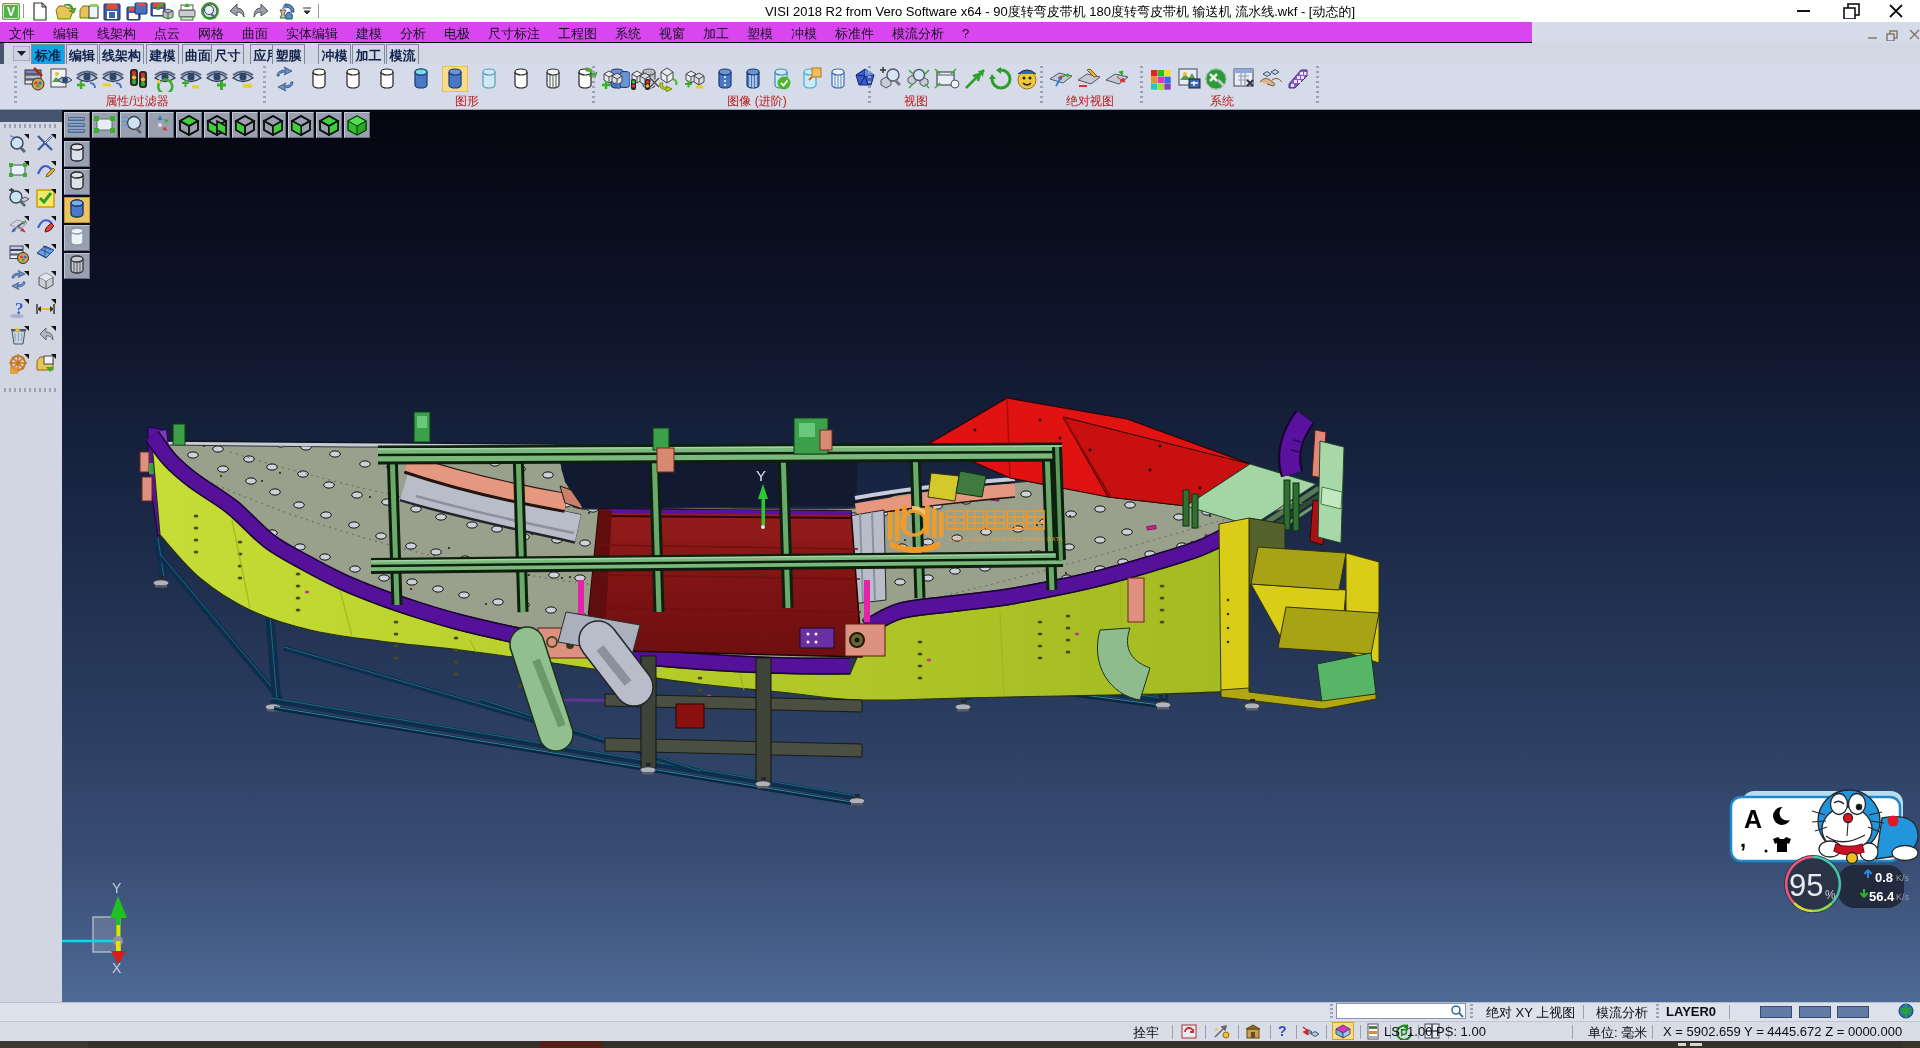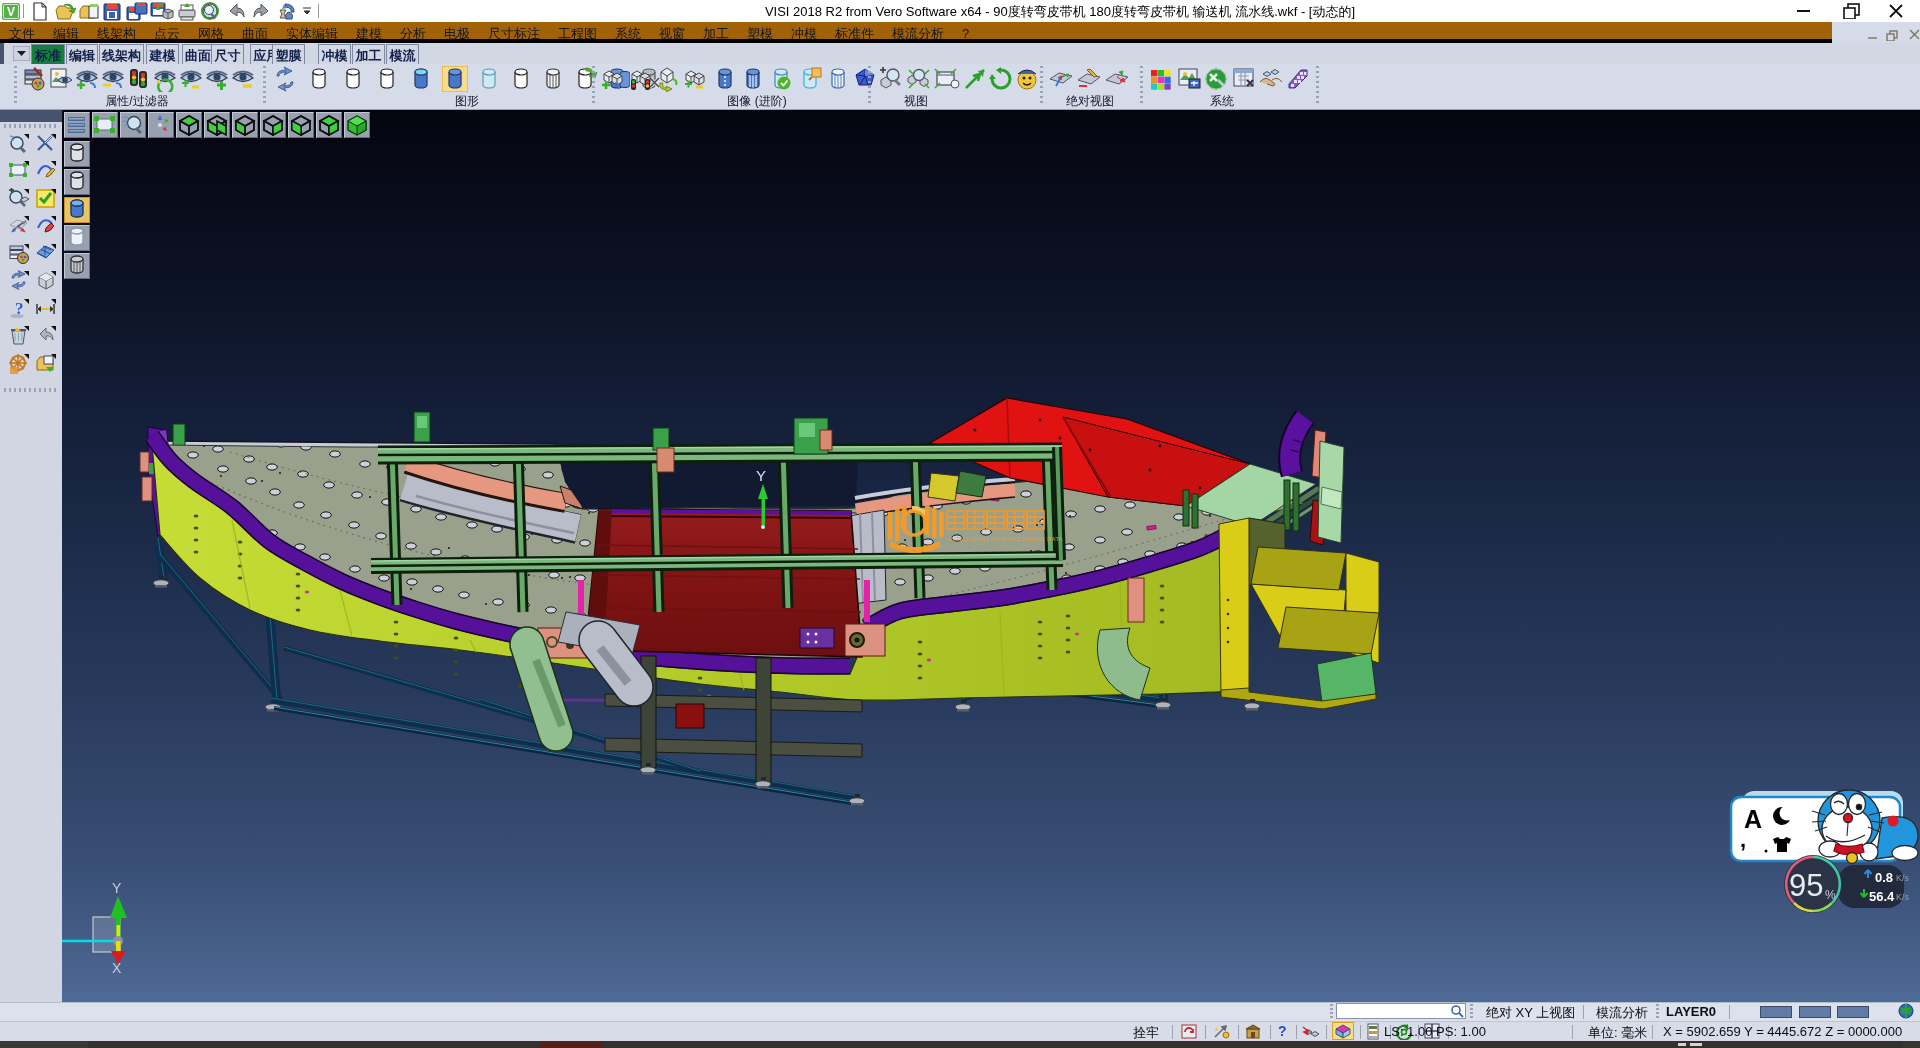--- a/index.html
+++ b/index.html
@@ -1,24 +1,24 @@
 <!DOCTYPE html>
 <html><head><meta charset="utf-8"><style>
 *{margin:0;padding:0;box-sizing:border-box}
 html,body{width:1920px;height:1048px;overflow:hidden;font-family:"Liberation Sans",sans-serif;position:relative;background:#d6dbe9}
 .abs{position:absolute}
 #titlebar{left:0;top:0;width:1920px;height:22px;background:#fff}
 #title{left:760px;top:3px;width:600px;text-align:center;font-size:13px;color:#000;white-space:nowrap}
-#menubar{left:0;top:22px;width:1832px;height:21px;background:#a16207;border-bottom:4px solid #000000}
+#menubar{left:0;top:22px;width:1532px;height:21px;background:#d946ef;border-bottom:1px solid #000000}
 .mi{display:inline-block;font-size:13px;color:#14141e;padding:3px 9px 0 9px}
 #tabrow{left:0;top:43px;width:1920px;height:21px;background:#d2d7e4}
 .tab{position:absolute;top:44px;height:20px;border:1px solid #7e88a0;border-bottom:none;background:#d2d7e4;font-size:13px;font-weight:bold;color:#10204a;text-align:center;padding-top:2px}
-.tab.act{background:#15803d}
+.tab.act{background:#0ea5e9}
 #ribbon{left:0;top:64px;width:1920px;height:46px;background:#d6dbe9;border-bottom:1px solid #9aa2b4}
-.glabel{position:absolute;top:93px;font-size:12px;color:#0f172a;text-align:center;white-space:nowrap}
+.glabel{position:absolute;top:93px;font-size:12px;color:#b91c1c;text-align:center;white-space:nowrap}
 .vsep{position:absolute;top:66px;height:40px;width:3px;background-image:repeating-linear-gradient(#9aa2b6 0 2px,transparent 2px 5px)}
 #sidebar{left:0;top:110px;width:62px;height:892px;background:#d2d6e2}
 #sbhead{left:0;top:110px;width:62px;height:12px;background:#46536d}
 .sbdots{position:absolute;left:4px;width:54px;height:4px;background-image:repeating-linear-gradient(90deg,#9aa2b6 0 2px,transparent 2px 5px)}
 #viewport{left:62px;top:110px;width:1858px;height:892px;background:linear-gradient(#05050f 0%,#0c1226 20%,#182542 42%,#283a5c 65%,#3a4f76 85%,#4e6a96 100%)}
 .vpbtn{position:absolute;width:26px;height:26px;background:#99a0af;border:1px solid #666c7c;border-top-color:#c4c8d4;border-left-color:#c4c8d4}
 .vpbtn.sel{background:#e8c465;border-color:#c8922a}
 #row1{left:0;top:1002px;width:1920px;height:19px;background:#dde1eb;border-top:1px solid #b8bec9;font-size:13px;color:#101018}
 #row2{left:0;top:1021px;width:1920px;height:20px;background:#d8dce7;border-top:1px solid #c0c5d0;font-size:13px;color:#101018}
 #taskbar{left:0;top:1041px;width:1920px;height:7px;background:#34302b}

